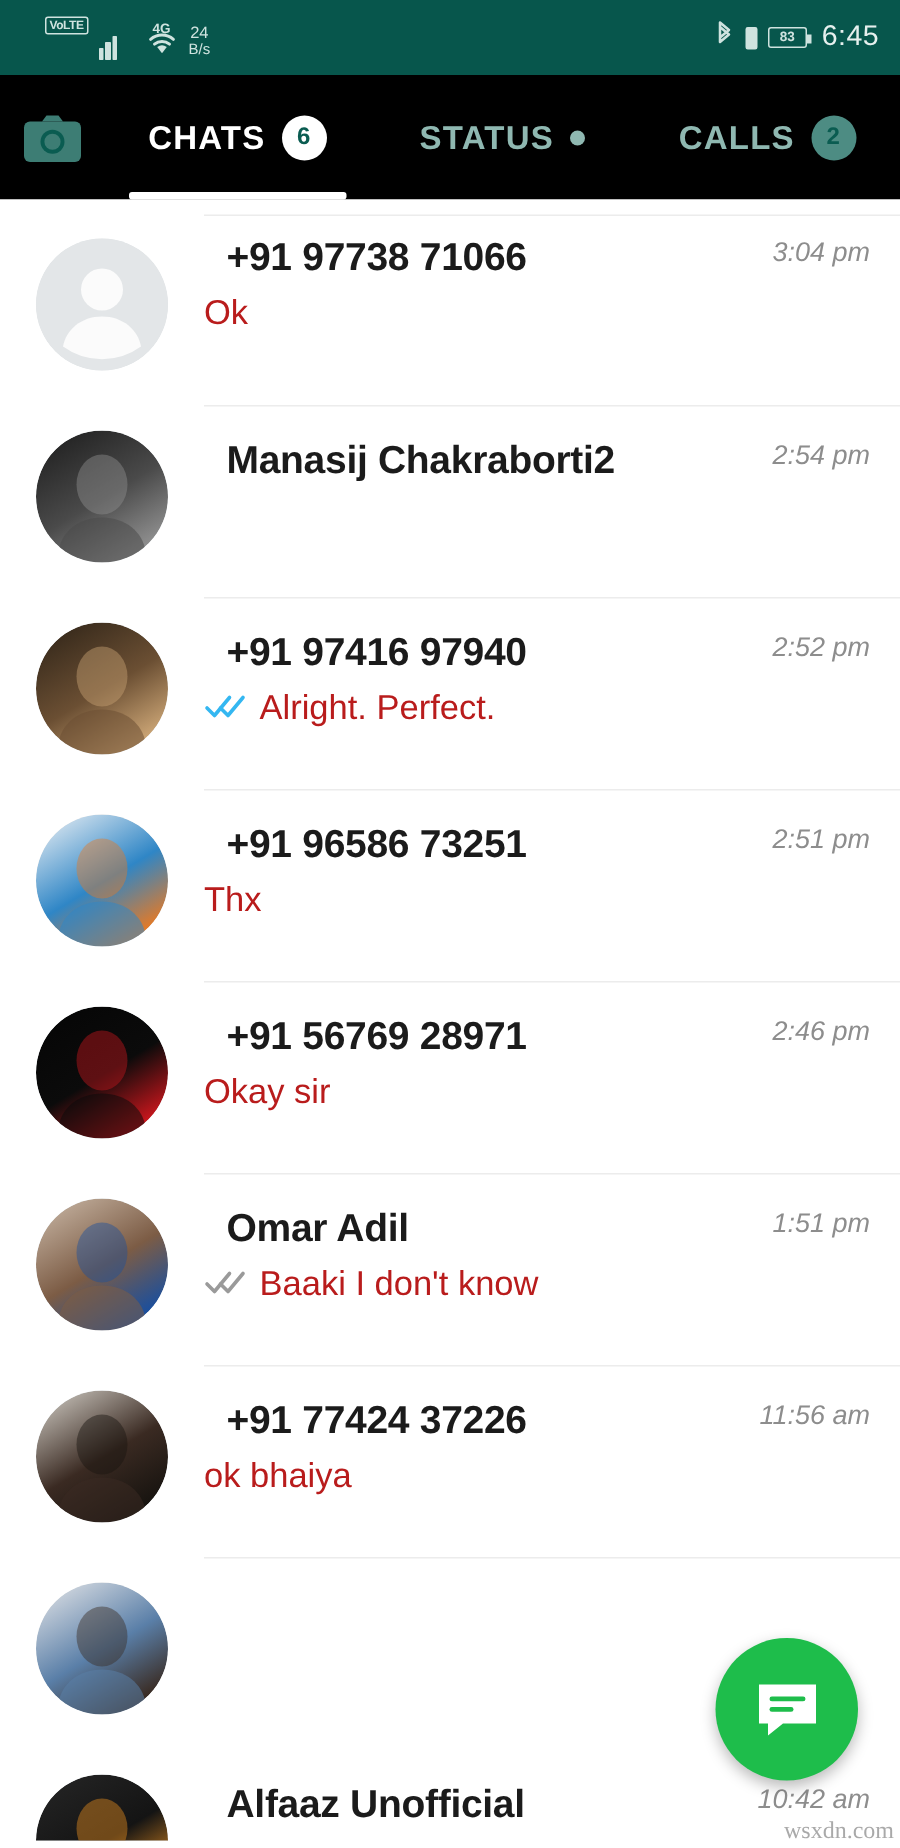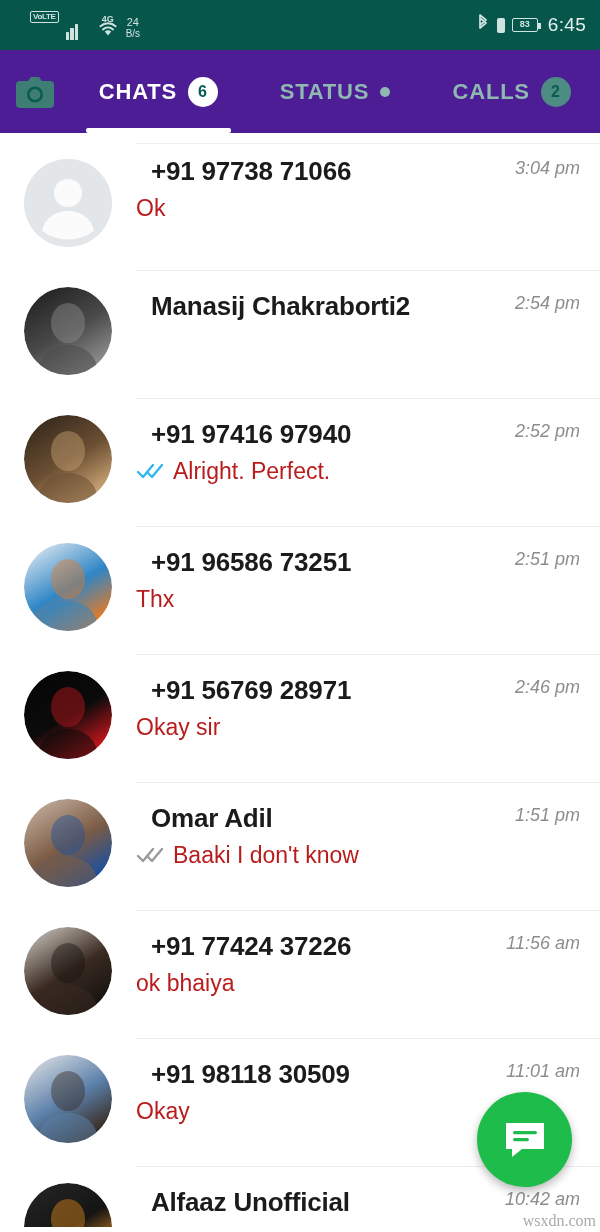--- a/index.html
+++ b/index.html
@@ -37,21 +37,21 @@
   .batt-big{
     width:26px; height:14px; border:1.5px solid #cfe3df; border-radius:2px;
     font-size:9px; font-weight:bold; text-align:center; line-height:11px; color:#cfe3df;
     position:relative;
   }
   .batt-big:after{ content:""; position:absolute; right:-4px; top:4px; width:2.5px; height:6px; background:#cfe3df;}
   .clock{ font-size:19px; color:#e6f0ee; letter-spacing:.3px; margin-left:3px;}
 
   
   .appbar{
-    height:83px; background:#4c1d95;
+    height:83px; background:#000000;
     display:flex; align-items:center; position:relative;
   }
   .cam{ width:70px; display:flex; justify-content:center; align-items:center;}
   .tabs{ flex:1; display:flex; align-items:center; height:100%; }
   .tab{
     flex:1; display:flex; align-items:center; justify-content:center; gap:11px;
     height:100%; color:#8fb8b1; font-size:22px; font-weight:bold; letter-spacing:.8px;
   }
   .tab.active{ color:#ffffff; }
   .badge{
@@ -358,27 +358,20 @@
                 <stop offset="60%" stop-color="#5a7fa8"></stop>
                 <stop offset="100%" stop-color="#3a2c24"></stop>
               </linearGradient>
             </defs>
             <circle cx="44" cy="44" r="44" fill="url(#g7)"></circle>
             <ellipse cx="44" cy="36" rx="17" ry="20" fill="#3a2c24" opacity="0.45"></ellipse>
             <path d="M44 58c-16 0-27 10-29 22a44 44 0 0058 0c-2-12-13-22-29-22z" fill="#5a7fa8" opacity="0.55"></path>
           </svg>
         </div>
       </div>
-      <div class="content">
-        <div class="name">+91 98118 30509</div>
-        <div class="msgline">
-          <div class="msg">Okay</div>
-        </div>
-        <div class="time">11:01 am</div>
-      </div>
     </div>
     <div class="row last">
       <div class="av-wrap">
         <div class="av">
           <svg width="88" height="88" viewBox="0 0 88 88">
             <defs>
               <linearGradient id="g8" x1="0" y1="0" x2="0.6" y2="1">
                 <stop offset="0%" stop-color="#262626"></stop>
                 <stop offset="60%" stop-color="#141414"></stop>
                 <stop offset="100%" stop-color="#e08a20"></stop>

